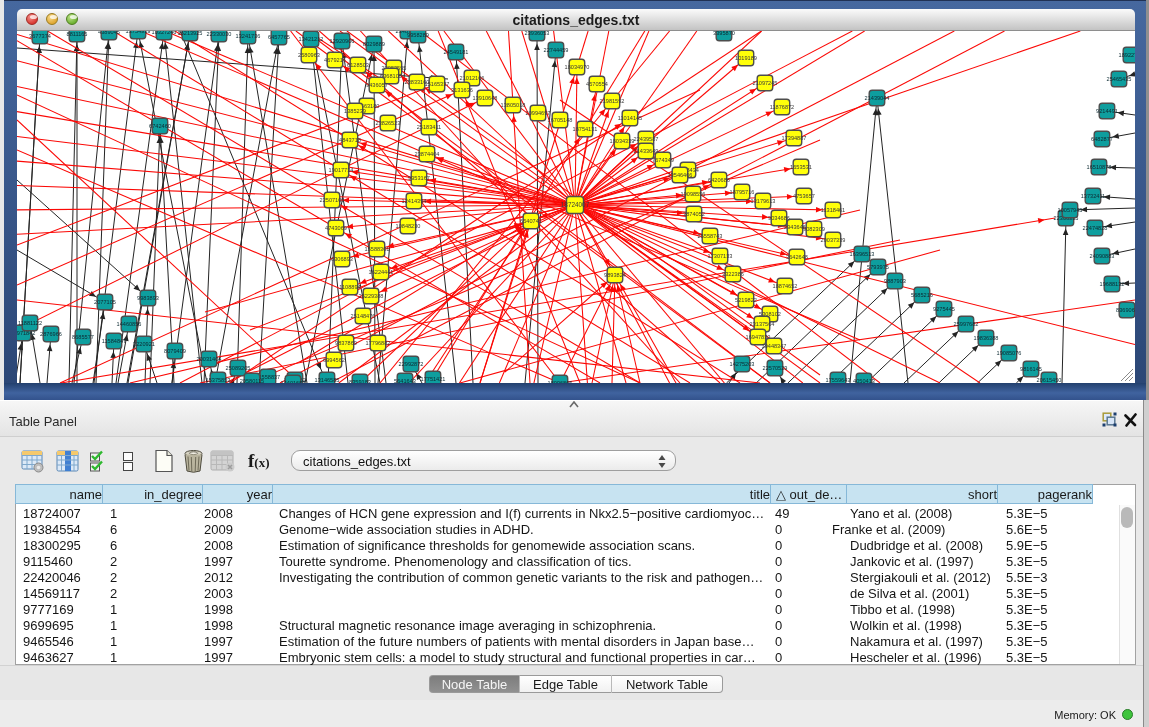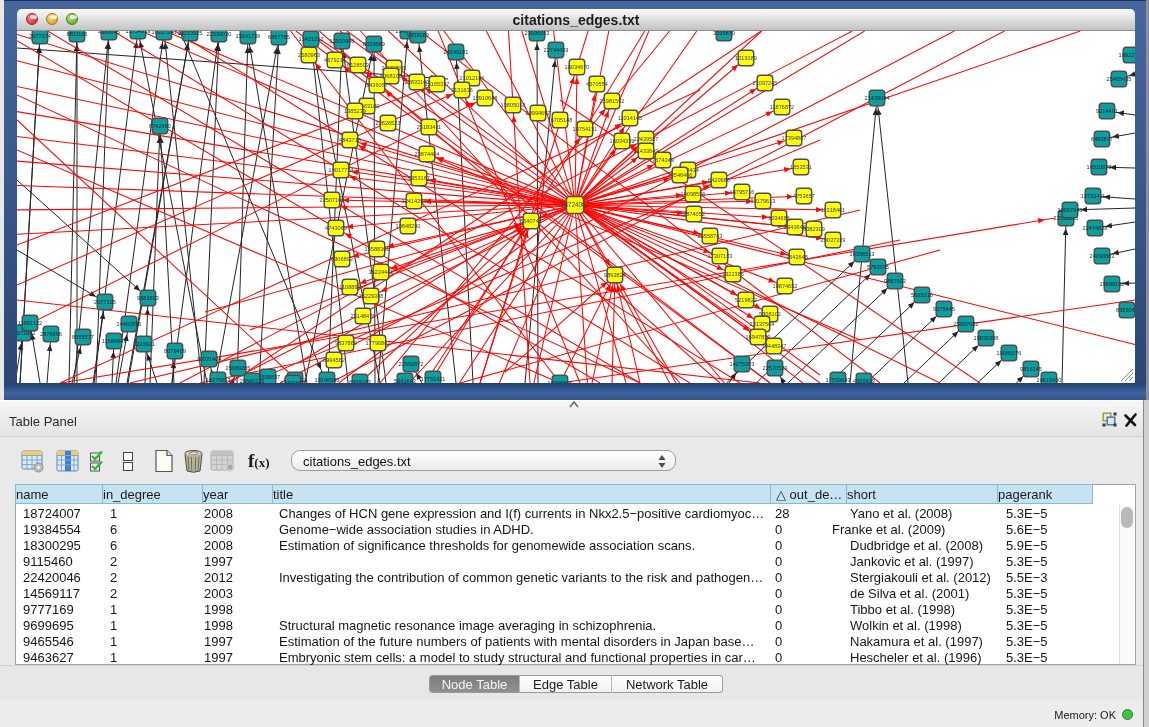--- a/index.html
+++ b/index.html
@@ -9,21 +9,21 @@
 #titlebar{position:absolute;left:17px;top:9px;width:1118px;height:22px;background:linear-gradient(#fbfbfb,#c3c3c3);border-radius:5px 5px 0 0;border-bottom:1px solid #8e8e8e}
 #titlebar .t{position:absolute;left:0;right:0;top:3px;text-align:center;font-size:14px;font-weight:700;color:#1c1c1c}
 .tl{position:absolute;top:4px;width:12px;height:12px;border-radius:50%}
 .tl i{position:absolute;left:2.5px;top:1px;width:7px;height:4px;border-radius:50%;background:rgba(255,255,255,.75)}
 #panelhead{position:absolute;left:0;top:400px;width:1149px;height:37px;background:linear-gradient(#f6f6f6,#e4e4e4);border-top:1px solid #fff;border-bottom:1px solid #cfcfcf}
 #panelhead .t{position:absolute;left:9px;top:13px;font-size:13px;color:#2a2a2a}
 #toolbar{position:absolute;left:0;top:438px;width:1149px;height:42px;background:#e9e9e9}
 #dropdown{position:absolute;left:291px;top:450px;width:385px;height:21px;background:linear-gradient(#ffffff,#ebebeb);border:1px solid #9e9e9e;border-radius:9px}
 #dropdown .t{position:absolute;left:11px;top:3px;font-size:13px;color:#111}
 #tblwrap{position:absolute;left:15px;top:484px;width:1121px;height:181px;background:#fff;border:1px solid #a2a2a2}
-.hcell{position:absolute;top:484px;height:20px;background:#c7e3f1;border-right:1px solid #86b8d8;border-top:1px solid #86b8d8;border-bottom:1px solid #86b8d8;font-size:13px;color:#1a1a1a;text-align:left;line-height:19px}
+.hcell{position:absolute;top:484px;height:20px;background:#c7e3f1;border-right:1px solid #86b8d8;border-top:1px solid #86b8d8;border-bottom:1px solid #86b8d8;font-size:13px;color:#1a1a1a;text-align:right;line-height:19px}
 .trow{position:absolute;left:0;width:1135px;height:16px;font-size:13px;color:#151515}
 .trow span{position:absolute;top:1px;white-space:nowrap}
 #sbar{position:absolute;left:1119px;top:505px;width:16px;height:159px;background:#fafafa;border-left:1px solid #e0e0e0}
 #sthumb{position:absolute;left:1121px;top:507px;width:12px;height:21px;background:#b9b9b9;border-radius:6px}
 #tabarea{position:absolute;left:0;top:665px;width:1149px;height:35px;background:#e7e7e7;border-top:1px solid #d2d2d2}
 .seg{position:absolute;top:675px;height:18px;font-size:13px;text-align:center;line-height:17px;border-top:1px solid #9a9a9a;border-bottom:1px solid #9a9a9a}
 #statusbar{position:absolute;left:0;top:700px;width:1149px;height:27px;background:#ececec}
 #mem{position:absolute;right:33px;top:709px;font-size:11px;color:#1a1a1a}
 #memdot{position:absolute;left:1122px;top:709px;width:11px;height:11px;border-radius:50%;background:#3ec43c;border:1px solid #2a7b2a}
 #redge{position:absolute;left:1143px;top:400px;width:6px;height:327px;background:#cfcfcf;border-left:1px solid #8a8a8a}
@@ -1111,21 +1111,21 @@
 <div class="hcell" style="left:203px;width:70px">year</div>
 <div class="hcell" style="left:273px;width:498px">title</div>
 <div class="hcell" style="left:771px;width:76px;text-align:left;padding-left:5px">△ out_de…</div>
 <div class="hcell" style="left:847px;width:151px">short</div>
 <div class="hcell" style="left:998px;width:95px">pagerank</div>
 <div class="trow" style="top:505px">
 <span style="left:23px">18724007</span>
     <span style="left:110px">1</span>
     <span style="left:204px">2008</span>
     <span style="left:279px">Changes of HCN gene expression and I(f) currents in Nkx2.5−positive cardiomyoc…</span>
-    <span style="left:775px">28</span>
+    <span style="left:775px">49</span>
     <span style="left:850px">Yano et al. (2008)</span>
     <span style="left:1006px">5.3E−5</span>
   </div>
 <div class="trow" style="top:521px">
 <span style="left:23px">19384554</span>
     <span style="left:110px">6</span>
     <span style="left:204px">2009</span>
     <span style="left:279px">Genome−wide association studies in ADHD.</span>
     <span style="left:775px">0</span>
     <span style="left:832px">Franke et al. (2009)</span>
@@ -1137,20 +1137,21 @@
     <span style="left:204px">2008</span>
     <span style="left:279px">Estimation of significance thresholds for genomewide association scans.</span>
     <span style="left:775px">0</span>
     <span style="left:850px">Dudbridge et al. (2008)</span>
     <span style="left:1006px">5.9E−5</span>
   </div>
 <div class="trow" style="top:553px">
 <span style="left:23px">9115460</span>
     <span style="left:110px">2</span>
     <span style="left:204px">1997</span>
+    <span style="left:279px">Tourette syndrome. Phenomenology and classification of tics.</span>
     <span style="left:775px">0</span>
     <span style="left:850px">Jankovic et al. (1997)</span>
     <span style="left:1006px">5.3E−5</span>
   </div>
 <div class="trow" style="top:569px">
 <span style="left:23px">22420046</span>
     <span style="left:110px">2</span>
     <span style="left:204px">2012</span>
     <span style="left:279px">Investigating the contribution of common genetic variants to the risk and pathogen…</span>
     <span style="left:775px">0</span>

